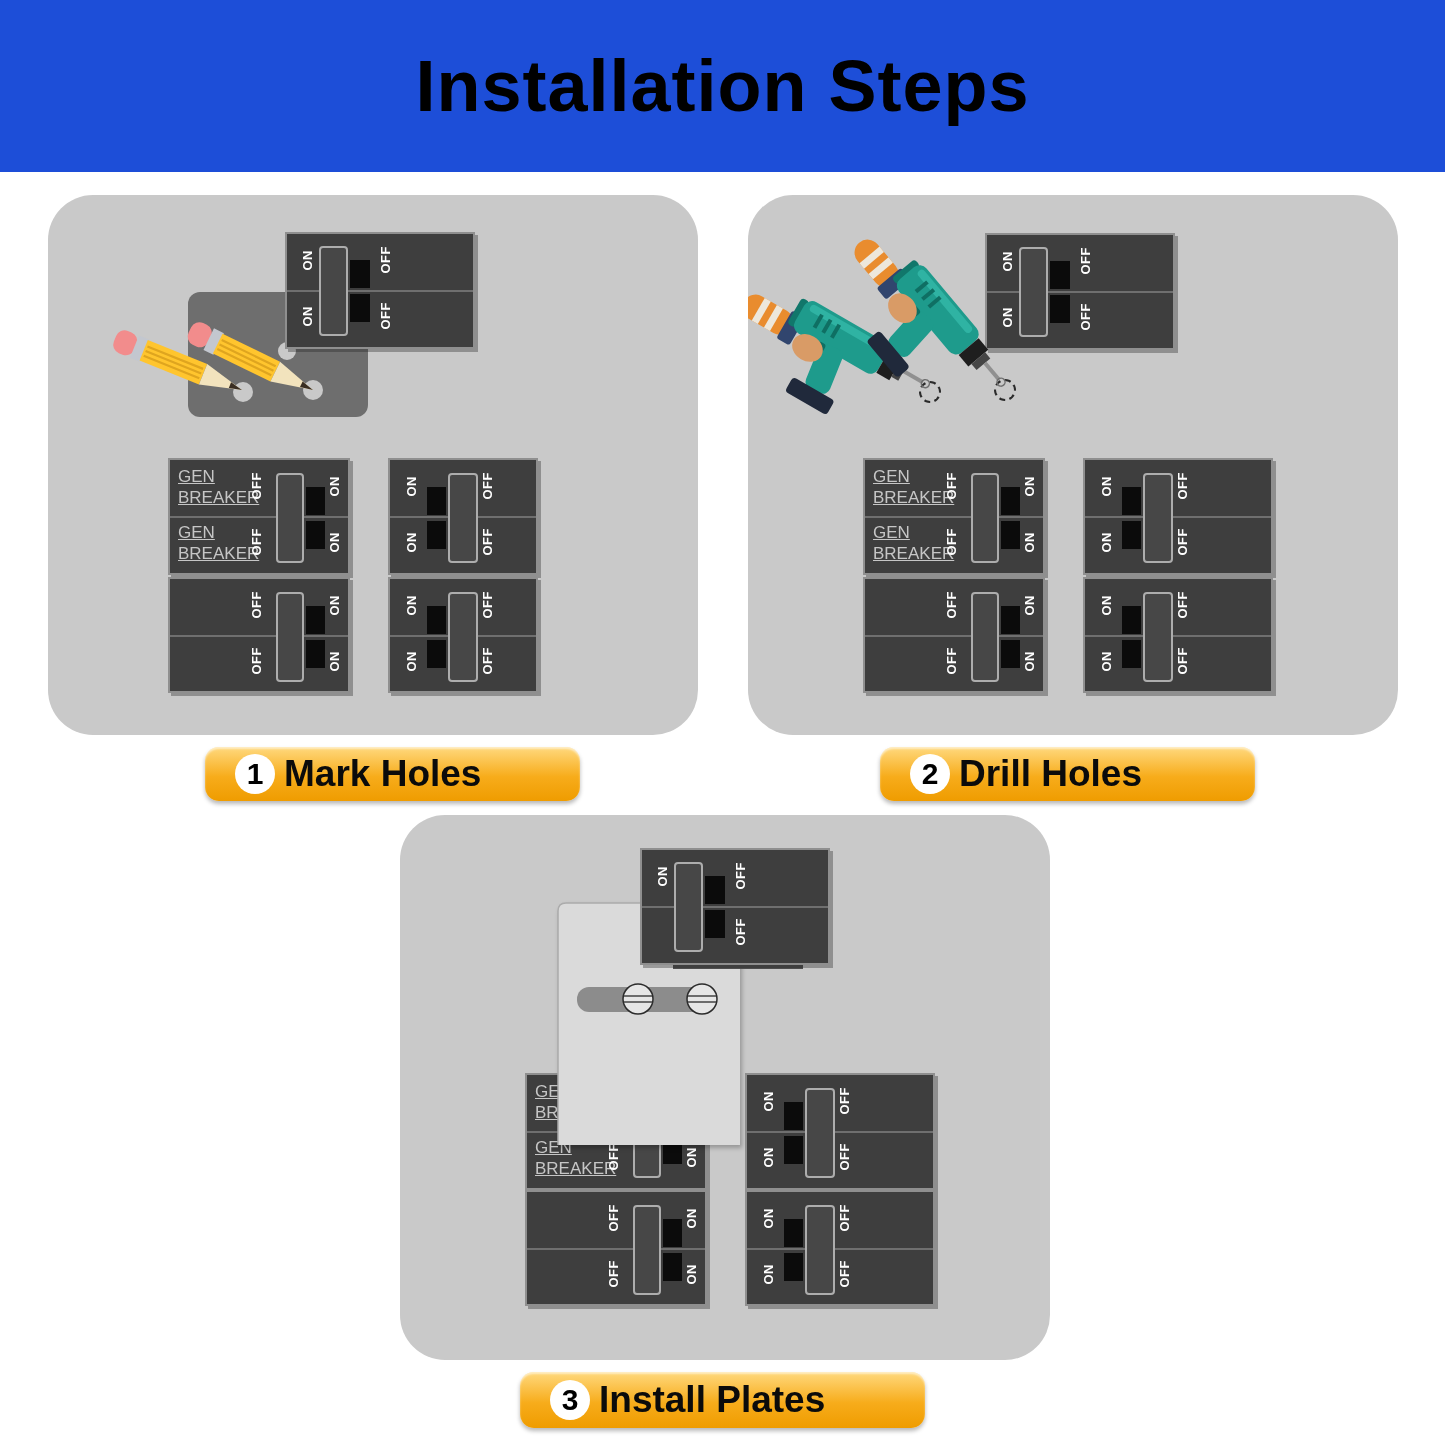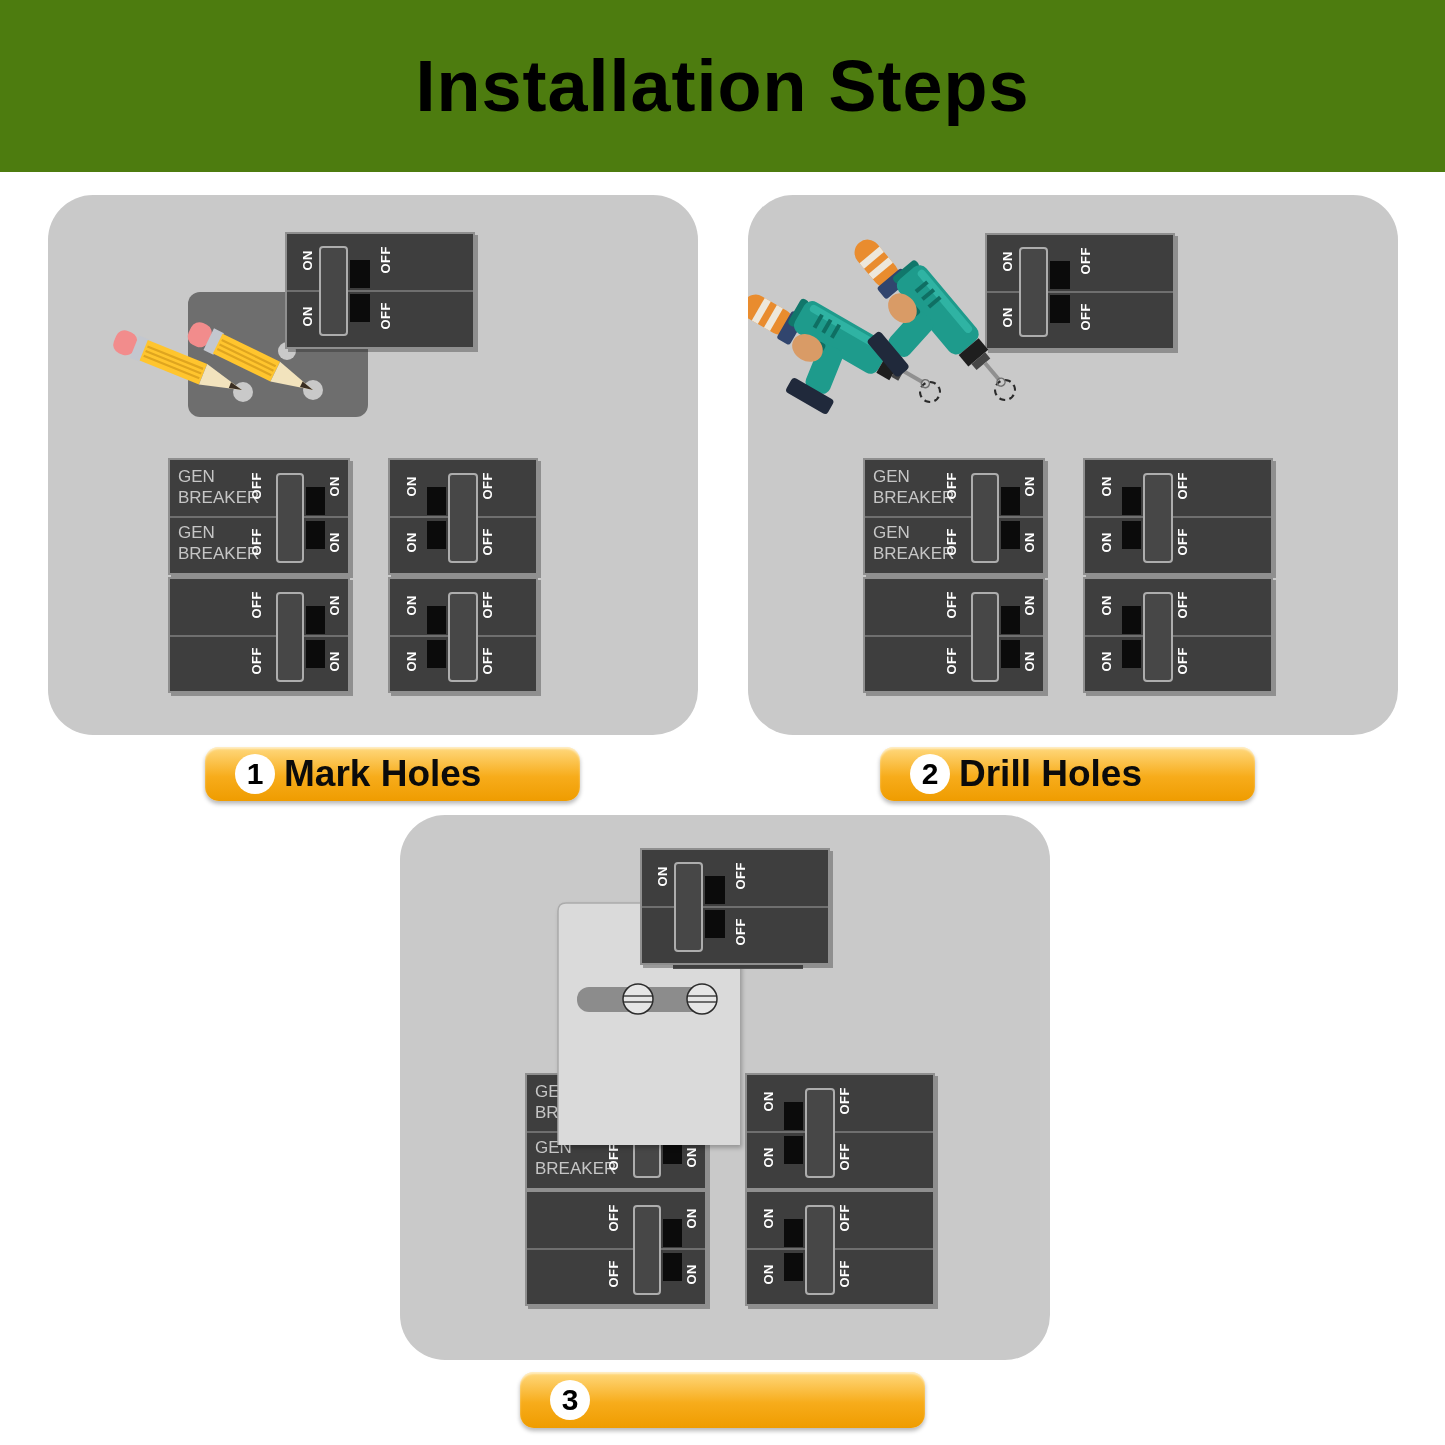--- a/index.html
+++ b/index.html
@@ -1,20 +1,20 @@
 <!DOCTYPE html>
 <html><head>
 <meta charset="utf-8">
 <style>
   html,body{margin:0;padding:0;background:#ffffff;}
   body{width:1445px;height:1445px;position:relative;overflow:hidden;
        font-family:"Liberation Sans",sans-serif;}
 
   
-  .banner{position:absolute;left:0;top:0;width:1445px;height:172px;background:#4d7c0f;
+  .banner{position:absolute;left:0;top:0;width:1445px;height:172px;background:#1d4ed8;
           display:flex;align-items:center;justify-content:center;}
   .banner h1{margin:0;font-size:72px;font-weight:bold;color:#000;letter-spacing:1px;}
 
   
   .panel{position:absolute;background:#C9C9C9;border-radius:45px;}
   #panel1{left:48px;top:195px;width:650px;height:540px;}
   #panel2{left:748px;top:195px;width:650px;height:540px;}
   #panel3{left:400px;top:815px;width:650px;height:545px;}
 
   
@@ -33,21 +33,21 @@
   
   .breaker{position:absolute;background:#3E3E3E;border:2px solid #8F8F8F;box-sizing:border-box;
            box-shadow:3px 3px 0 rgba(35,35,35,.35);}
   .breaker .divider{position:absolute;left:0;width:100%;height:2px;background:#6F6F6F;top:56px;}
   .breaker .handle{position:absolute;background:#474747;border:2px solid #ADADAD;border-radius:4px;
                    box-sizing:border-box;}
   .breaker .slot{position:absolute;background:#0B0B0B;}
   .vlabel{position:absolute;writing-mode:vertical-rl;transform:rotate(180deg);
           color:#fff;font-weight:bold;font-size:13px;letter-spacing:.5px;line-height:1;}
   .gen-text{position:absolute;left:8px;color:#C6C6C6;font-size:17px;line-height:21px;}
-  .gen-text span{display:block;}
+  .gen-text span{display:block;text-decoration:underline;}
   .gen-text.r1{top:6px;} .gen-text.r2{top:62px;}
 
   
   .t-main .handle{left:32px;top:12px;width:29px;height:90px;}
   .t-main .slot.r1{left:63px;top:26px;width:20px;height:28px;}
   .t-main .slot.r2{left:63px;top:60px;width:20px;height:28px;}
   .t-main .on.r1{left:14px;top:16px;} .t-main .on.r2{left:14px;top:72px;}
   .t-main .off.r1{left:92px;top:12px;} .t-main .off.r2{left:92px;top:68px;}
 
   
@@ -357,13 +357,14 @@
 <div class="pill" id="pill1">
   <span class="num">1</span>
   <span class="txt">Mark Holes</span>
 </div>
 <div class="pill" id="pill2">
   <span class="num">2</span>
   <span class="txt">Drill Holes</span>
 </div>
 <div class="pill" id="pill3">
   <span class="num">3</span>
+  <span class="txt">Install Plates</span>
 </div>
 
 </body></html>

